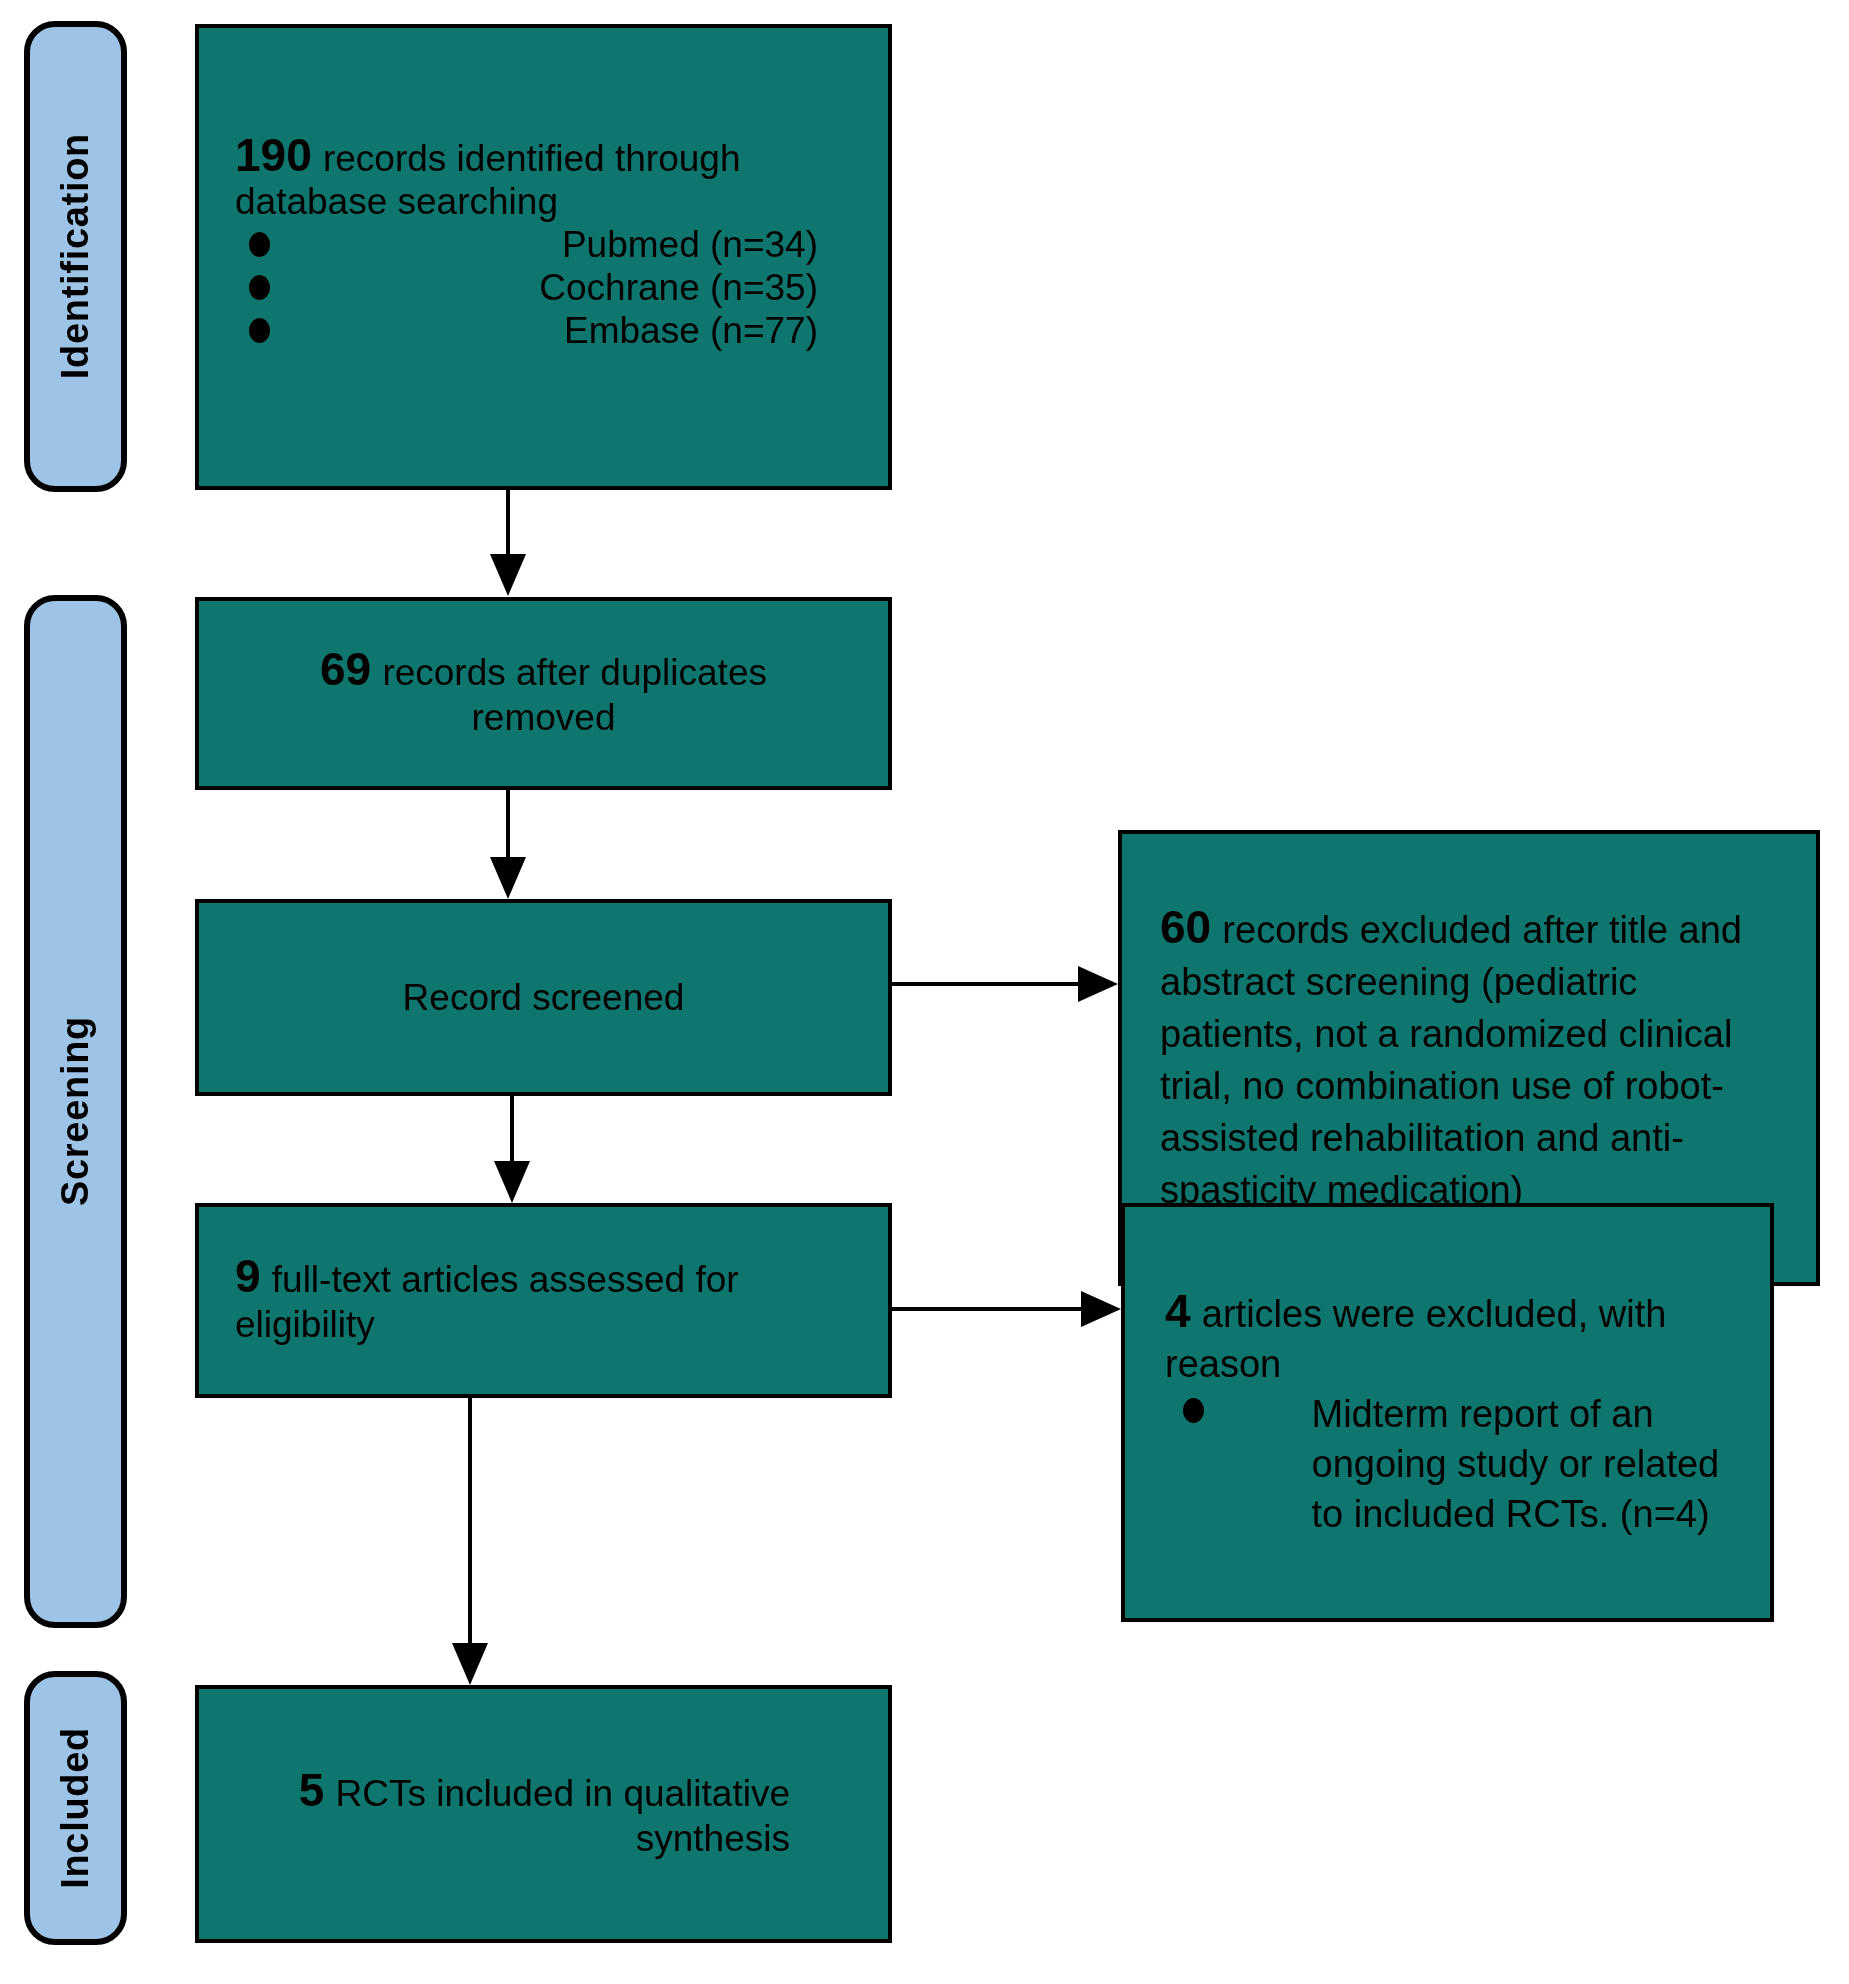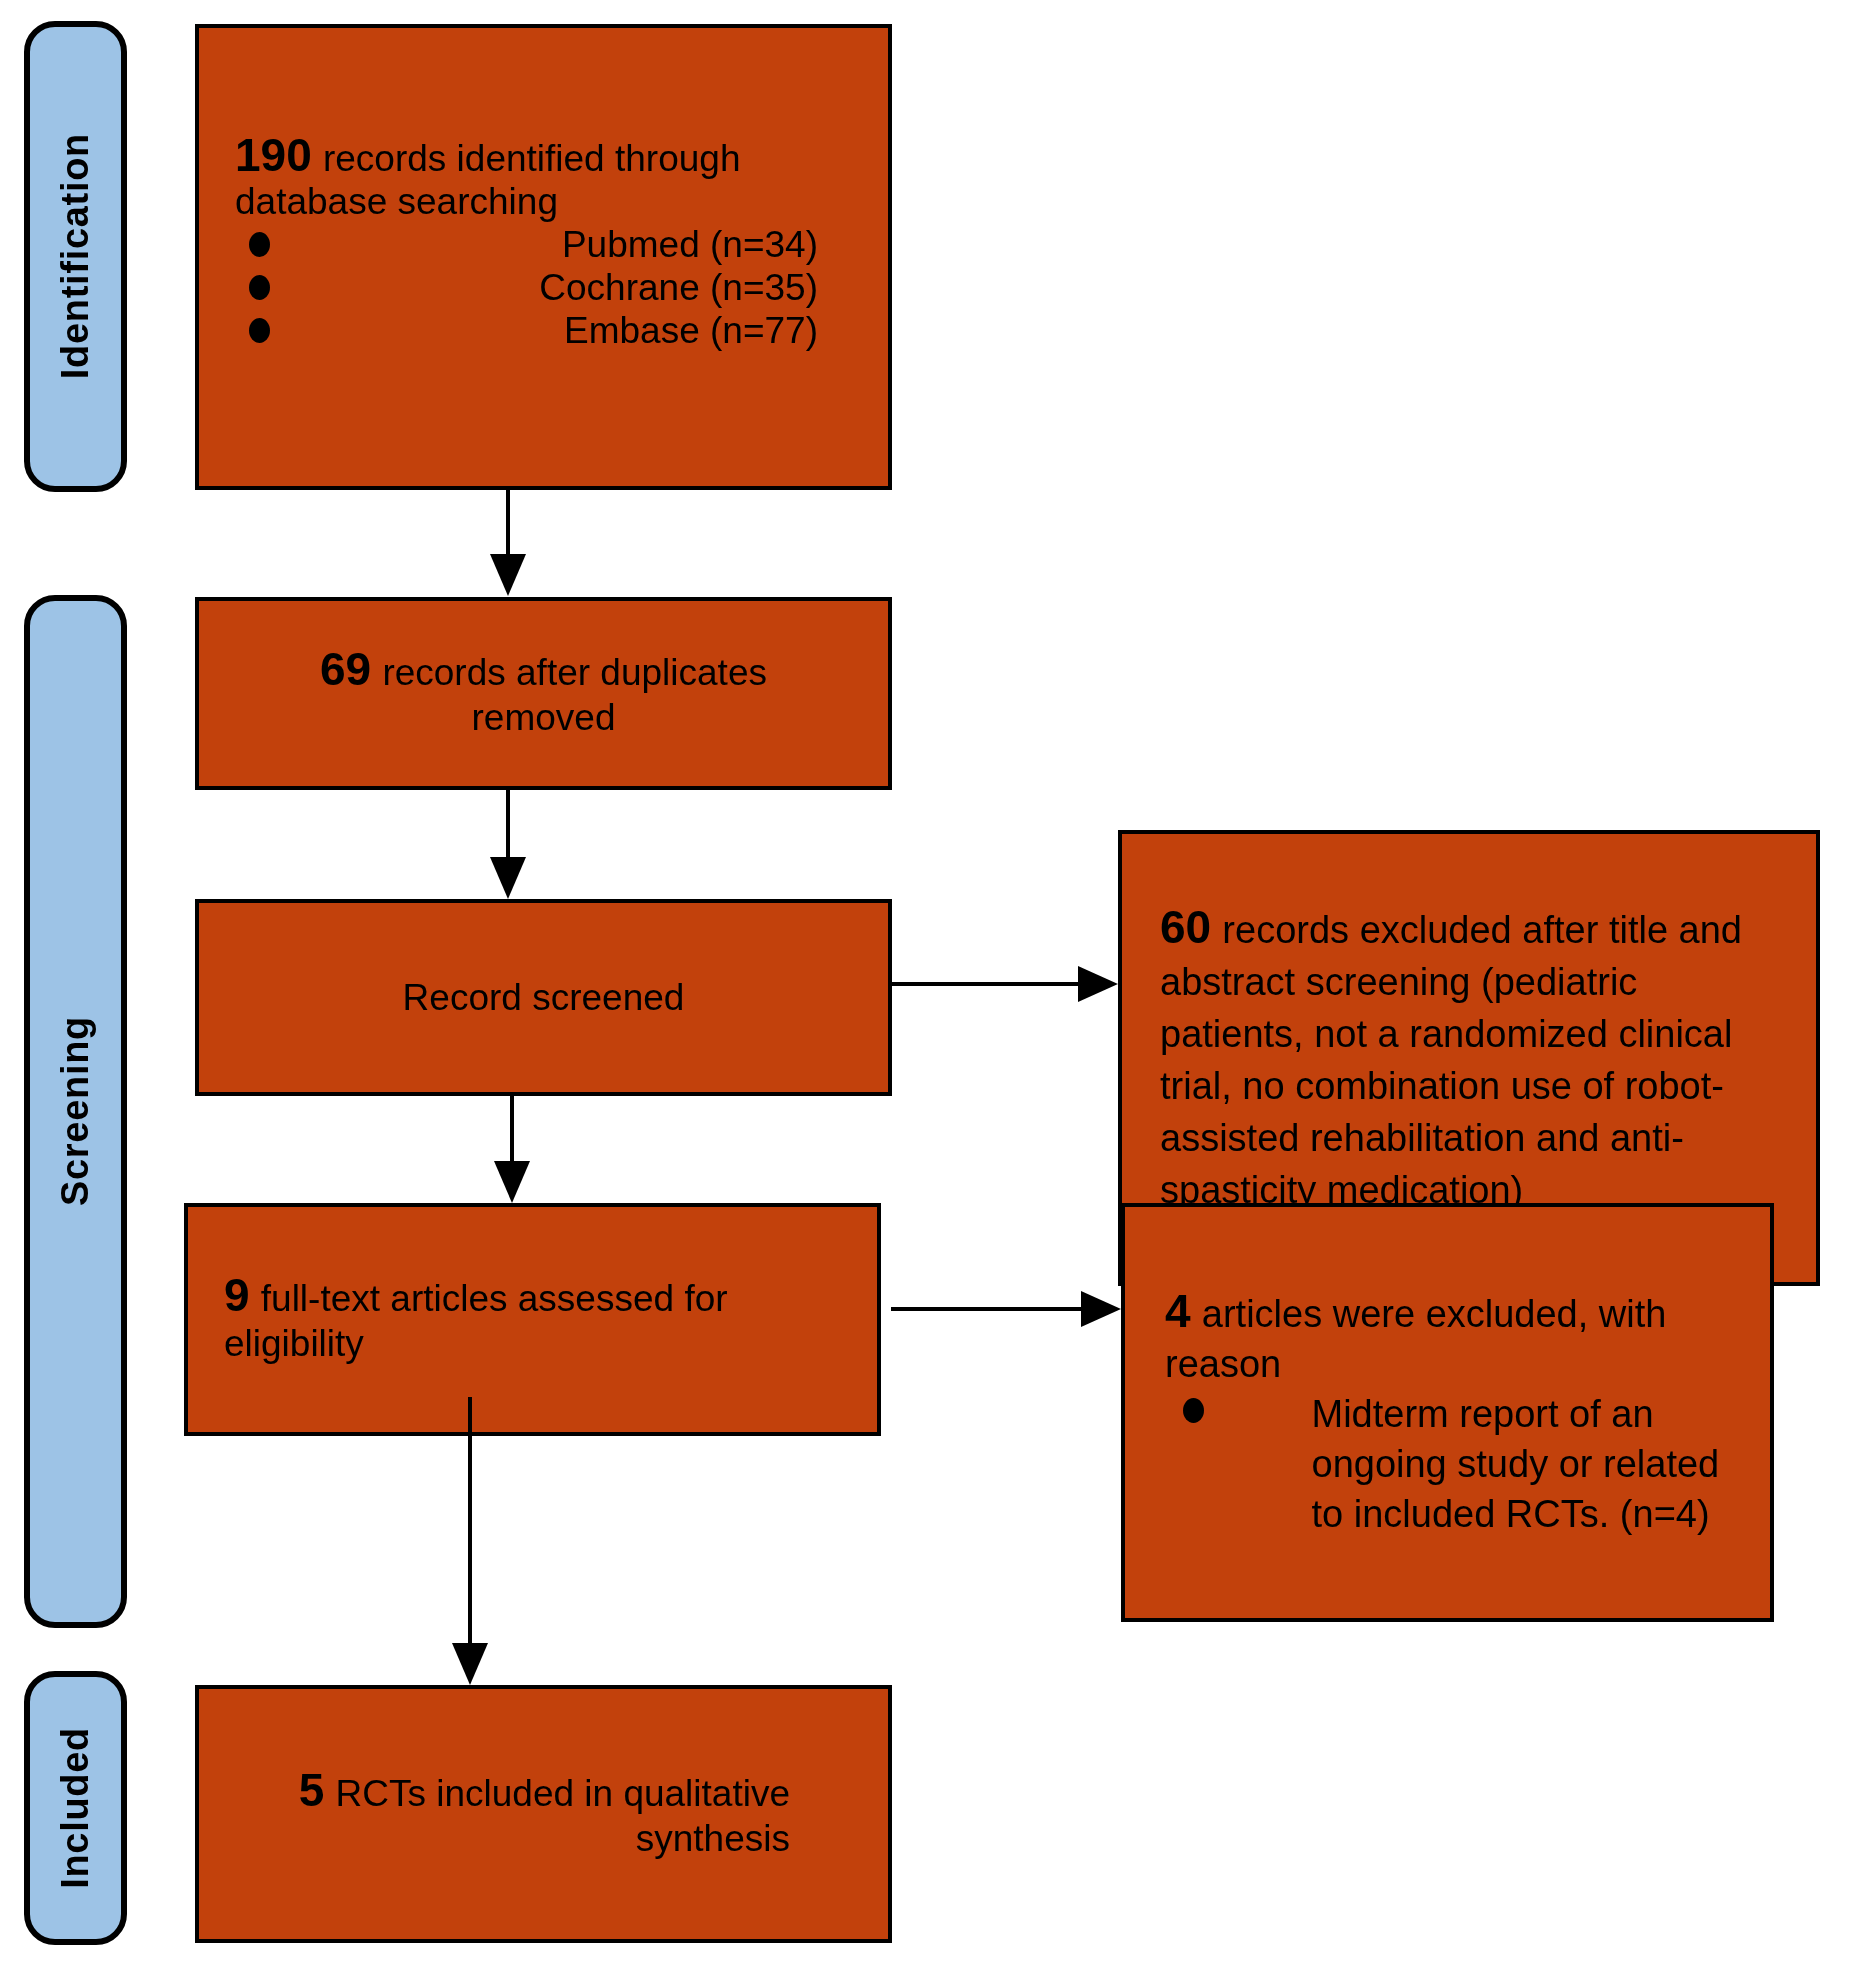--- a/index.html
+++ b/index.html
@@ -24,21 +24,21 @@
     writing-mode:vertical-rl;
     transform:rotate(180deg);
     font-weight:bold;
     font-size:38px;
     letter-spacing:0.7px;
     white-space:nowrap;
   }
   
   .box{
     position:absolute;
-    background:#c2410c;
+    background:#0f766e;
     border:4.9px solid #000000;
     box-sizing:border-box;
     display:flex;flex-direction:column;justify-content:center;
     font-size:37px;
     line-height:45px;
   }
   .box .content{width:100%;box-sizing:border-box;}
   .count{font-weight:bold;font-size:46px;margin-right:11.2px;}
   .center-text{text-align:center;margin:0 auto;}
   p{margin:0;padding:0;}
@@ -74,21 +74,21 @@
   #box-identified{left:195px;top:24.4px;width:697px;height:466px;}
   #box-identified .content{padding:0 70px 0 36px;margin-top:-28px;line-height:43px;}
   #box-identified .bullet-row{margin-left:14px;justify-content:space-between;}
   #box-identified .dot{margin-right:80px;margin-left:0;}
 
   #box-duplicates{left:195px;top:597px;width:697px;height:193px;}
   #box-duplicates .content{max-width:531px;margin:0 auto;}
 
   #box-screened{left:195px;top:899px;width:697px;height:197px;}
 
-  #box-fulltext{left:184px;top:1203px;width:697px;height:233px;}
+  #box-fulltext{left:195px;top:1203px;width:697px;height:195px;}
   #box-fulltext .content{padding:0 56px 0 36px;}
 
   #box-included{left:195px;top:1685px;width:697px;height:258px;}
   #box-included .content{padding:0 98px 0 36px;text-align:right;}
 
   #box-excluded-screening{left:1118px;top:830px;width:702px;height:456px;font-size:38px;line-height:52px;}
   #box-excluded-screening .content{padding:0 35px 0 38px;}
 
   #box-excluded-fulltext{left:1121px;top:1203px;width:653px;height:419px;font-size:38px;line-height:50px;}
   #box-excluded-fulltext .content{padding:0 35px 0 40px;}

